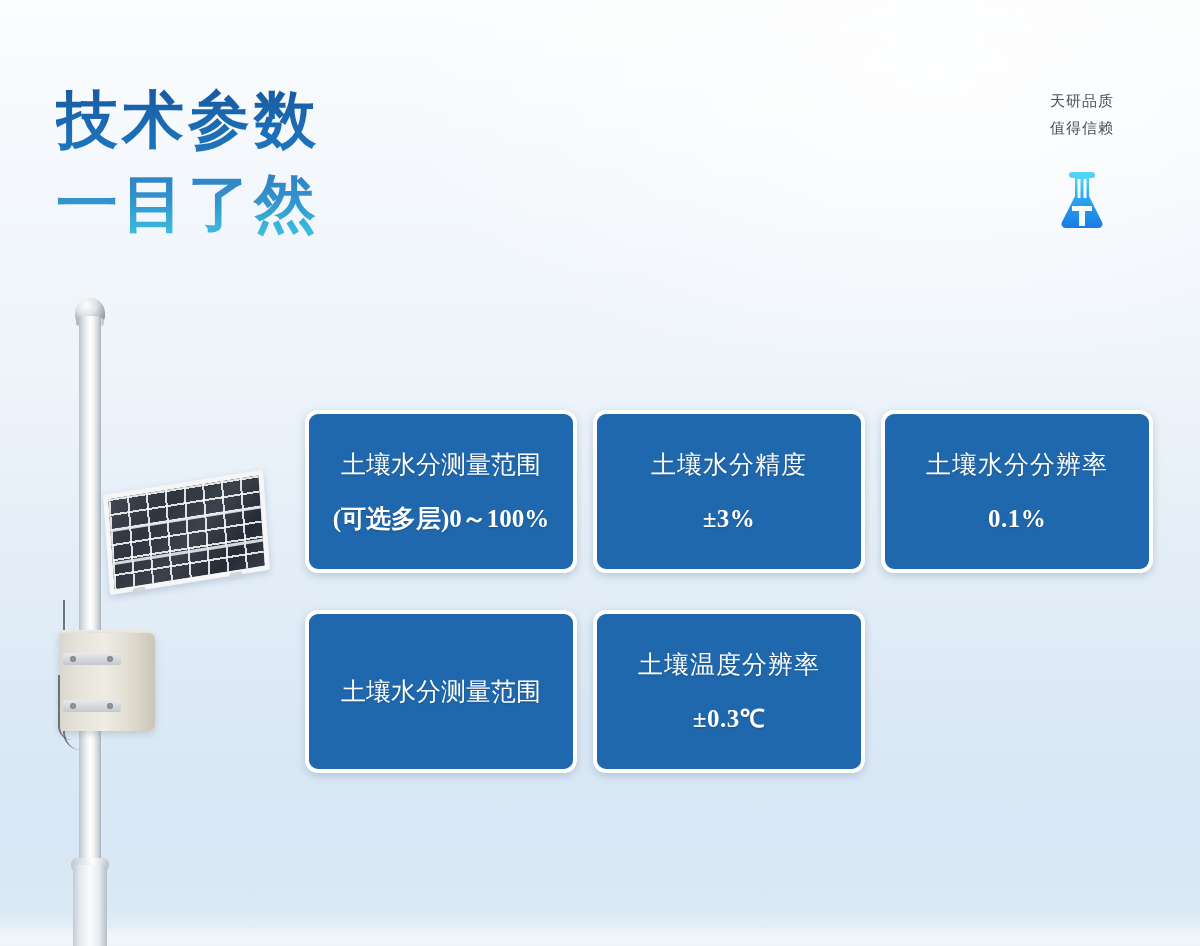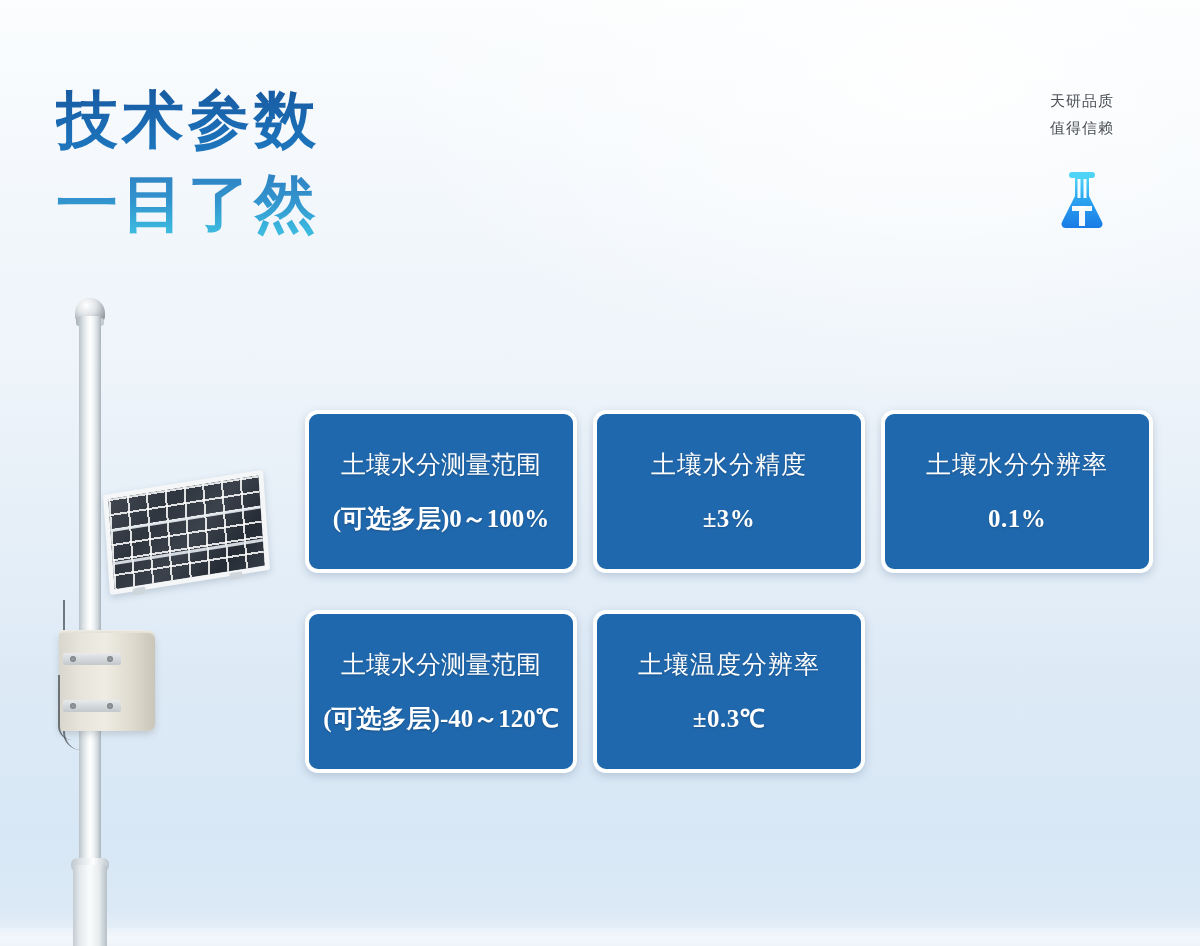--- a/index.html
+++ b/index.html
@@ -319,21 +319,20 @@
       <div class="card-value">±3%</div>
     </div>
 
     <div class="card">
       <div class="card-title">土壤水分分辨率</div>
       <div class="card-value">0.1%</div>
     </div>
 
     <div class="card">
       <div class="card-title wide">土壤水分测量范围</div>
-      <div class="card-value wide">(可选多层)-40～120℃</div>
     </div>
 
     <div class="card">
       <div class="card-title">土壤温度分辨率</div>
       <div class="card-value">±0.3℃</div>
     </div>
 
 
   </div>
 

